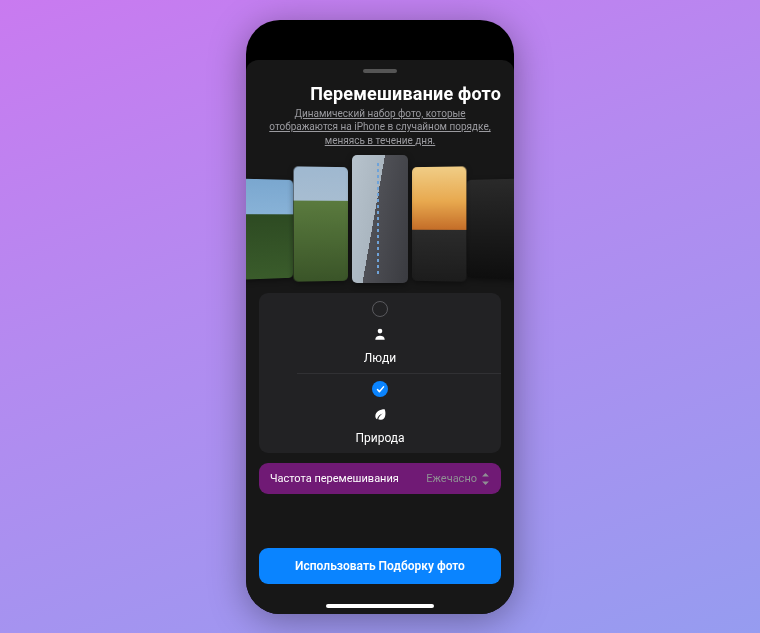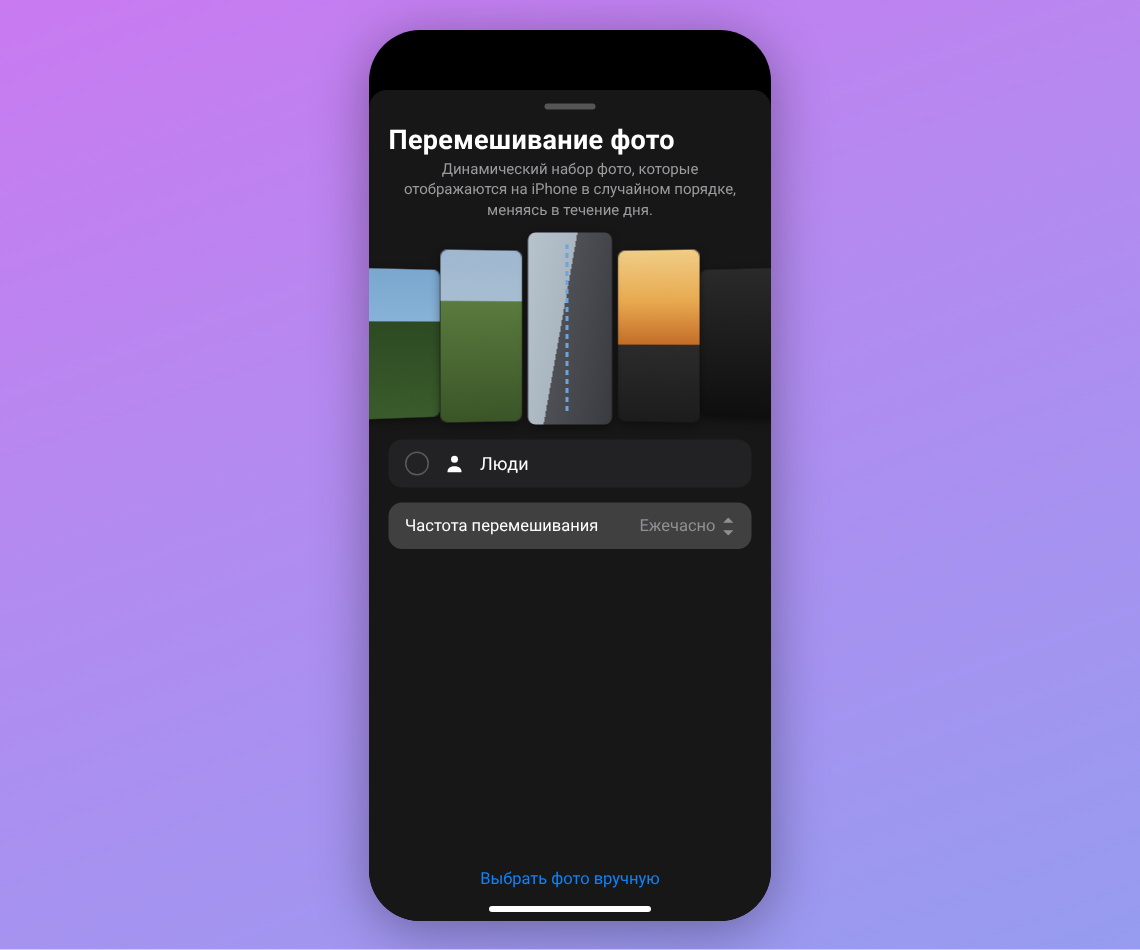--- a/index.html
+++ b/index.html
@@ -20,26 +20,27 @@
       position: absolute; left: 0; right: 0; bottom: 0; top: 40px;
       background: #171717; border-radius: 12px 12px 0 0;
       display: flex; flex-direction: column;
       padding: 9px 13px 0 13px;
     }
     .grabber {
       width: 34px; height: 4px; background: #555; border-radius: 2px;
       margin: 0 auto 10px;
     }
     .title {
-      color: #fff; font-size: 18px; font-weight: 700; text-align: left;
+      color: #fff; font-size: 18px; font-weight: 700; text-align: right;
       letter-spacing: .2px; margin-bottom: 3px;
     }
     .subtitle {
       color: #9a9a9f; font-size: 10px; text-align: center; line-height: 1.35;
       margin-bottom: 8px;
+      text-decoration: underline;
     }
     .carousel {
       height: 128px; display: flex; justify-content: center; align-items: flex-end;
       gap: 3px; perspective: 600px; margin-bottom: 10px;
     }
     .card {
       border-radius: 5px; width: 56px;
       box-shadow: 0 2px 6px rgba(0,0,0,.4);
       flex-shrink: 0;
     }
@@ -53,36 +54,36 @@
           background: repeating-linear-gradient(#6fa3d9 0 3px, transparent 3px 6px); }
     .c4 { height: 118px; transform: rotateY(-10deg) scale(.97); z-index:2;
           background: linear-gradient(#f0cd86 0%,#e8a94f 30%,#c46d28 55%,#2b2b2b 55%,#1c1c1c 100%); }
     .c5 { height: 108px; transform: translateX(-6px) rotateY(-22deg) scale(.92); z-index:1;
           background: linear-gradient(#2a2a2a 0%,#1e1e1e 40%,#0e0e0e 100%); }
     .options {
       background: #222224; border-radius: 9px; overflow: hidden; margin-bottom: 10px;
     }
     .opt {
       display: flex; align-items: center; gap: 10px;
-      padding: 8px 11px; position: relative;
+      padding: 8px 11px; position: relative; flex-direction: column;
     }
     .opt + .opt::before {
       content:""; position:absolute; left:38px; right:0; top:0; height:1px; background:#313134;
     }
     .radio {
       width:16px; height:16px; border-radius:50%; flex-shrink:0;
       display:flex; align-items:center; justify-content:center;
     }
     .radio.off { border: 1.5px solid #5a5a5e; }
     .radio.on { background: #0a84ff; }
     .radio.on svg { width:9px; height:9px; }
     .opticon { width:14px; height:14px; color:#fff; flex-shrink:0; }
     .optlabel { color:#fff; font-size:12px; }
     .freq {
-      background:#404040; border-radius:9px; padding:9px 11px;
+      background:#701a75; border-radius:9px; padding:9px 11px;
       display:flex; align-items:center; justify-content:space-between;
     }
     .freqlabel { color:#fff; font-size:11px; }
     .freqval { color:#8f8f94; font-size:11px; display:flex; align-items:flex-end; gap:4px; }
     .spacer { flex:1; }
     .primary {
       background:#0a84ff; border-radius:9px; text-align:center;
       color:#fff; font-size:12px; font-weight:600; padding:11px 0;
       margin-bottom:8px; cursor:pointer;
     }
@@ -115,30 +116,41 @@
 
     <div class="options">
       <div class="opt">
         <span class="radio off"></span>
         <svg class="opticon" viewBox="0 0 24 24" fill="currentColor">
             <circle cx="12" cy="7" r="4"></circle>
             <path d="M4 21c0-4 4-6 8-6s8 2 8 6v1H4z"></path>
           </svg>
         <span class="optlabel">Люди</span>
       </div>
+      <div class="opt">
+        <span class="radio on">
+          <svg viewBox="0 0 24 24" fill="none" stroke="#fff" stroke-width="4" stroke-linecap="round" stroke-linejoin="round">
+              <polyline points="4 12 9 18 20 5"></polyline>
+            </svg>
+        </span>
+        <svg class="opticon" viewBox="0 0 24 24" fill="currentColor">
+            <path d="M20 4c-8 0-16 4-16 12 0 2 1 4 3 5 1-5 5-9 10-10-4 2-7 6-8 10 2 1 4 1 5 1 7 0 9-10 6-18z"></path>
+          </svg>
+        <span class="optlabel">Природа</span>
+      </div>
     </div>
 
     <div class="freq">
       <span class="freqlabel">Частота перемешивания</span>
       <span class="freqval">
         <span>Ежечасно</span>
         <svg width="9" height="12" viewBox="0 0 10 14" fill="#8f8f94">
             <path d="M5 0l4 4H1zM5 14l4-4H1z"></path>
           </svg>
       </span>
     </div>
 
     <div class="spacer"></div>
 
-    <div class="secondary">Выбрать фото вручную</div>
+    <div class="primary">Использовать Подборку фото</div>
     <div class="homebar"></div>
   </div>
 </div>
 
 </body></html>

